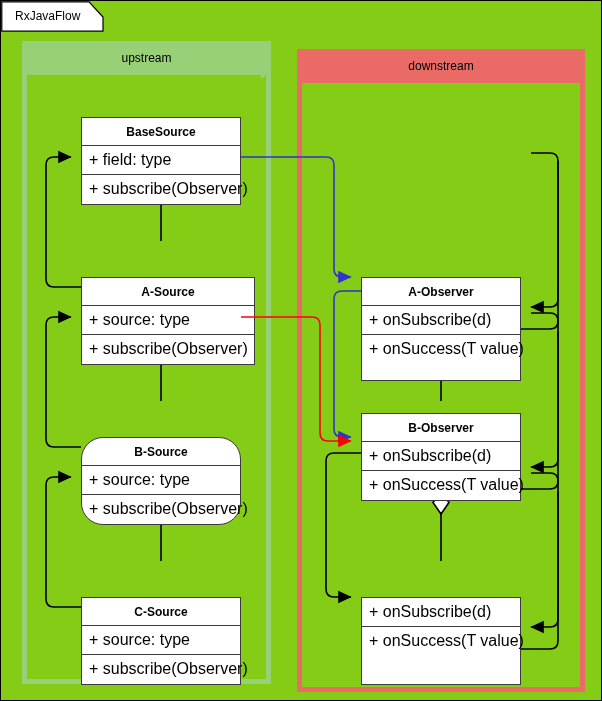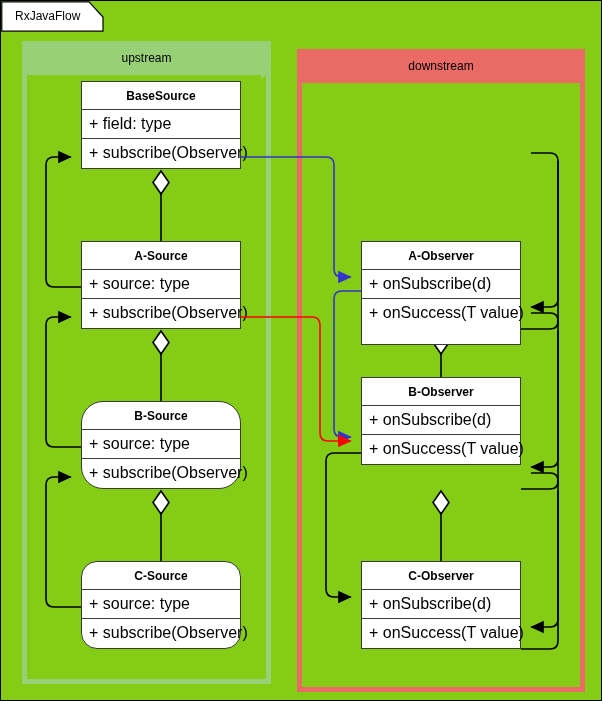--- a/index.html
+++ b/index.html
@@ -65,20 +65,21 @@
     font-size: 12px;
     color: #000000;
   }
   
   .uml {
     position: absolute;
     box-sizing: border-box;
     background: #ffffff;
     border: 1.6px solid #3a3a3a;
     z-index: 6;
+    margin-top: 36px;
   }
   .uml .u-title {
     height: 28px;
     line-height: 28px;
     text-align: center;
     font-size: 12px;
     font-weight: bold;
     color: #000000;
     border-bottom: 1.6px solid #3a3a3a;
     box-sizing: border-box;
@@ -172,52 +173,51 @@
       <polygon points="440,490 448,501.5 440,513 432,501.5" fill="#ffffff" stroke="#000000" stroke-width="1.6"></polygon>
     </g>
   </svg>
 
   <div class="uml" style="left:80px; top:80px; width:160px; height:88px;">
     <div class="u-title">BaseSource</div>
     <div class="u-row">+ field: type</div>
     <div class="u-row sep">+ subscribe(Observer)</div>
   </div>
 
-  <div class="uml" style="left:80px; top:240px; width:160px; height:88px;">
+  <div class="uml" style="left:80px; top:240px; width:174px; height:88px;">
     <div class="u-title">A-Source</div>
     <div class="u-row">+ source: type</div>
     <div class="u-row sep">+ subscribe(Observer)</div>
   </div>
 
   <div class="uml" style="left:80px; top:400px; width:160px; height:88px;border-radius:22px;">
     <div class="u-title">B-Source</div>
     <div class="u-row">+ source: type</div>
     <div class="u-row sep">+ subscribe(Observer)</div>
   </div>
 
-  <div class="uml" style="left:80px; top:560px; width:160px; height:88px;border-radius:16px;">
+  <div class="uml" style="left:80px; top:560px; width:160px; height:88px;">
     <div class="u-title">C-Source</div>
     <div class="u-row">+ source: type</div>
     <div class="u-row sep">+ subscribe(Observer)</div>
   </div>
 
   <div class="uml" style="left:360px; top:240px; width:160px; height:104px;">
     <div class="u-title">A-Observer</div>
     <div class="u-row">+ onSubscribe(d)</div>
     <div class="u-row sep">+ onSuccess(T value)</div>
   </div>
 
   <div class="uml" style="left:360px; top:376px; width:160px; height:88px;">
     <div class="u-title">B-Observer</div>
     <div class="u-row">+ onSubscribe(d)</div>
     <div class="u-row sep">+ onSuccess(T value)</div>
   </div>
 
   <div class="uml" style="left:360px; top:560px; width:160px; height:88px;">
-    <div class="u-title">C-Observer</div>
     <div class="u-row">+ onSubscribe(d)</div>
     <div class="u-row sep">+ onSuccess(T value)</div>
   </div>
 
   <svg class="overlay over" viewBox="0 0 602 701">
     <defs>
       <marker id="arrK2" markerWidth="9" markerHeight="9" refX="8" refY="4.5" orient="auto">
         <path d="M 0 0.6 L 8.4 4.5 L 0 8.4 Z" fill="#000000"></path>
       </marker>
       <marker id="arrB2" markerWidth="9" markerHeight="9" refX="8" refY="4.5" orient="auto">

